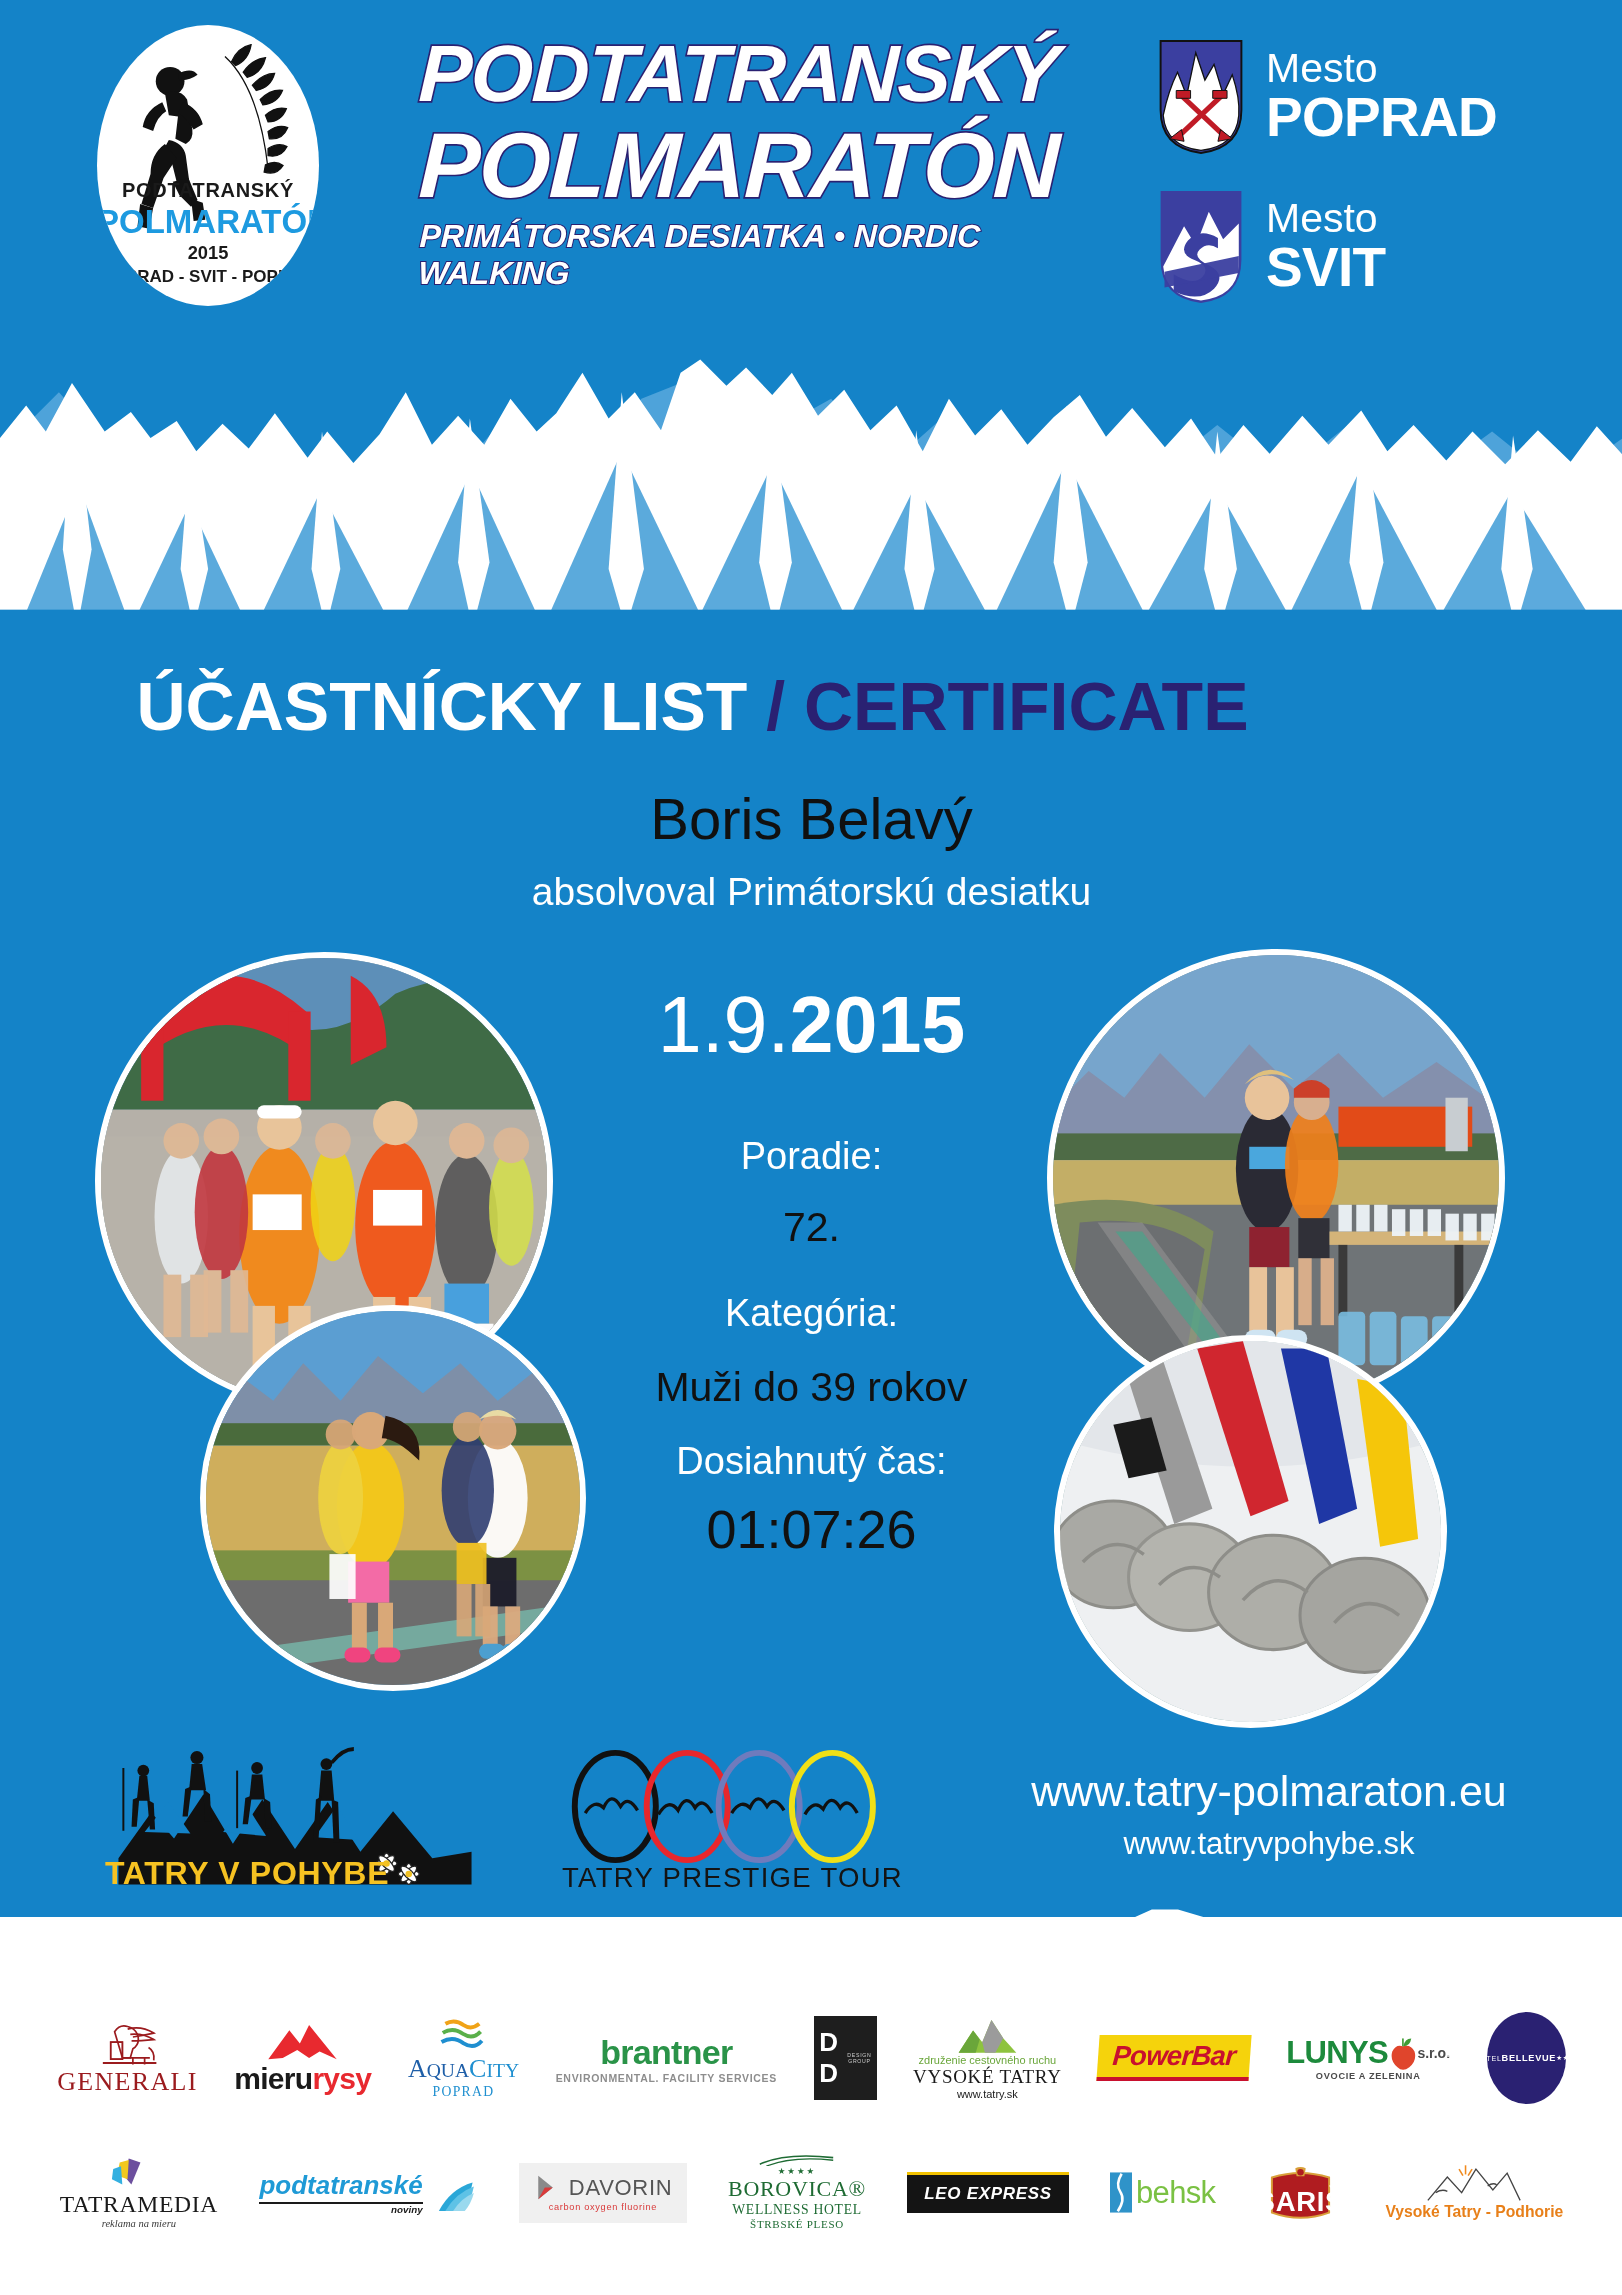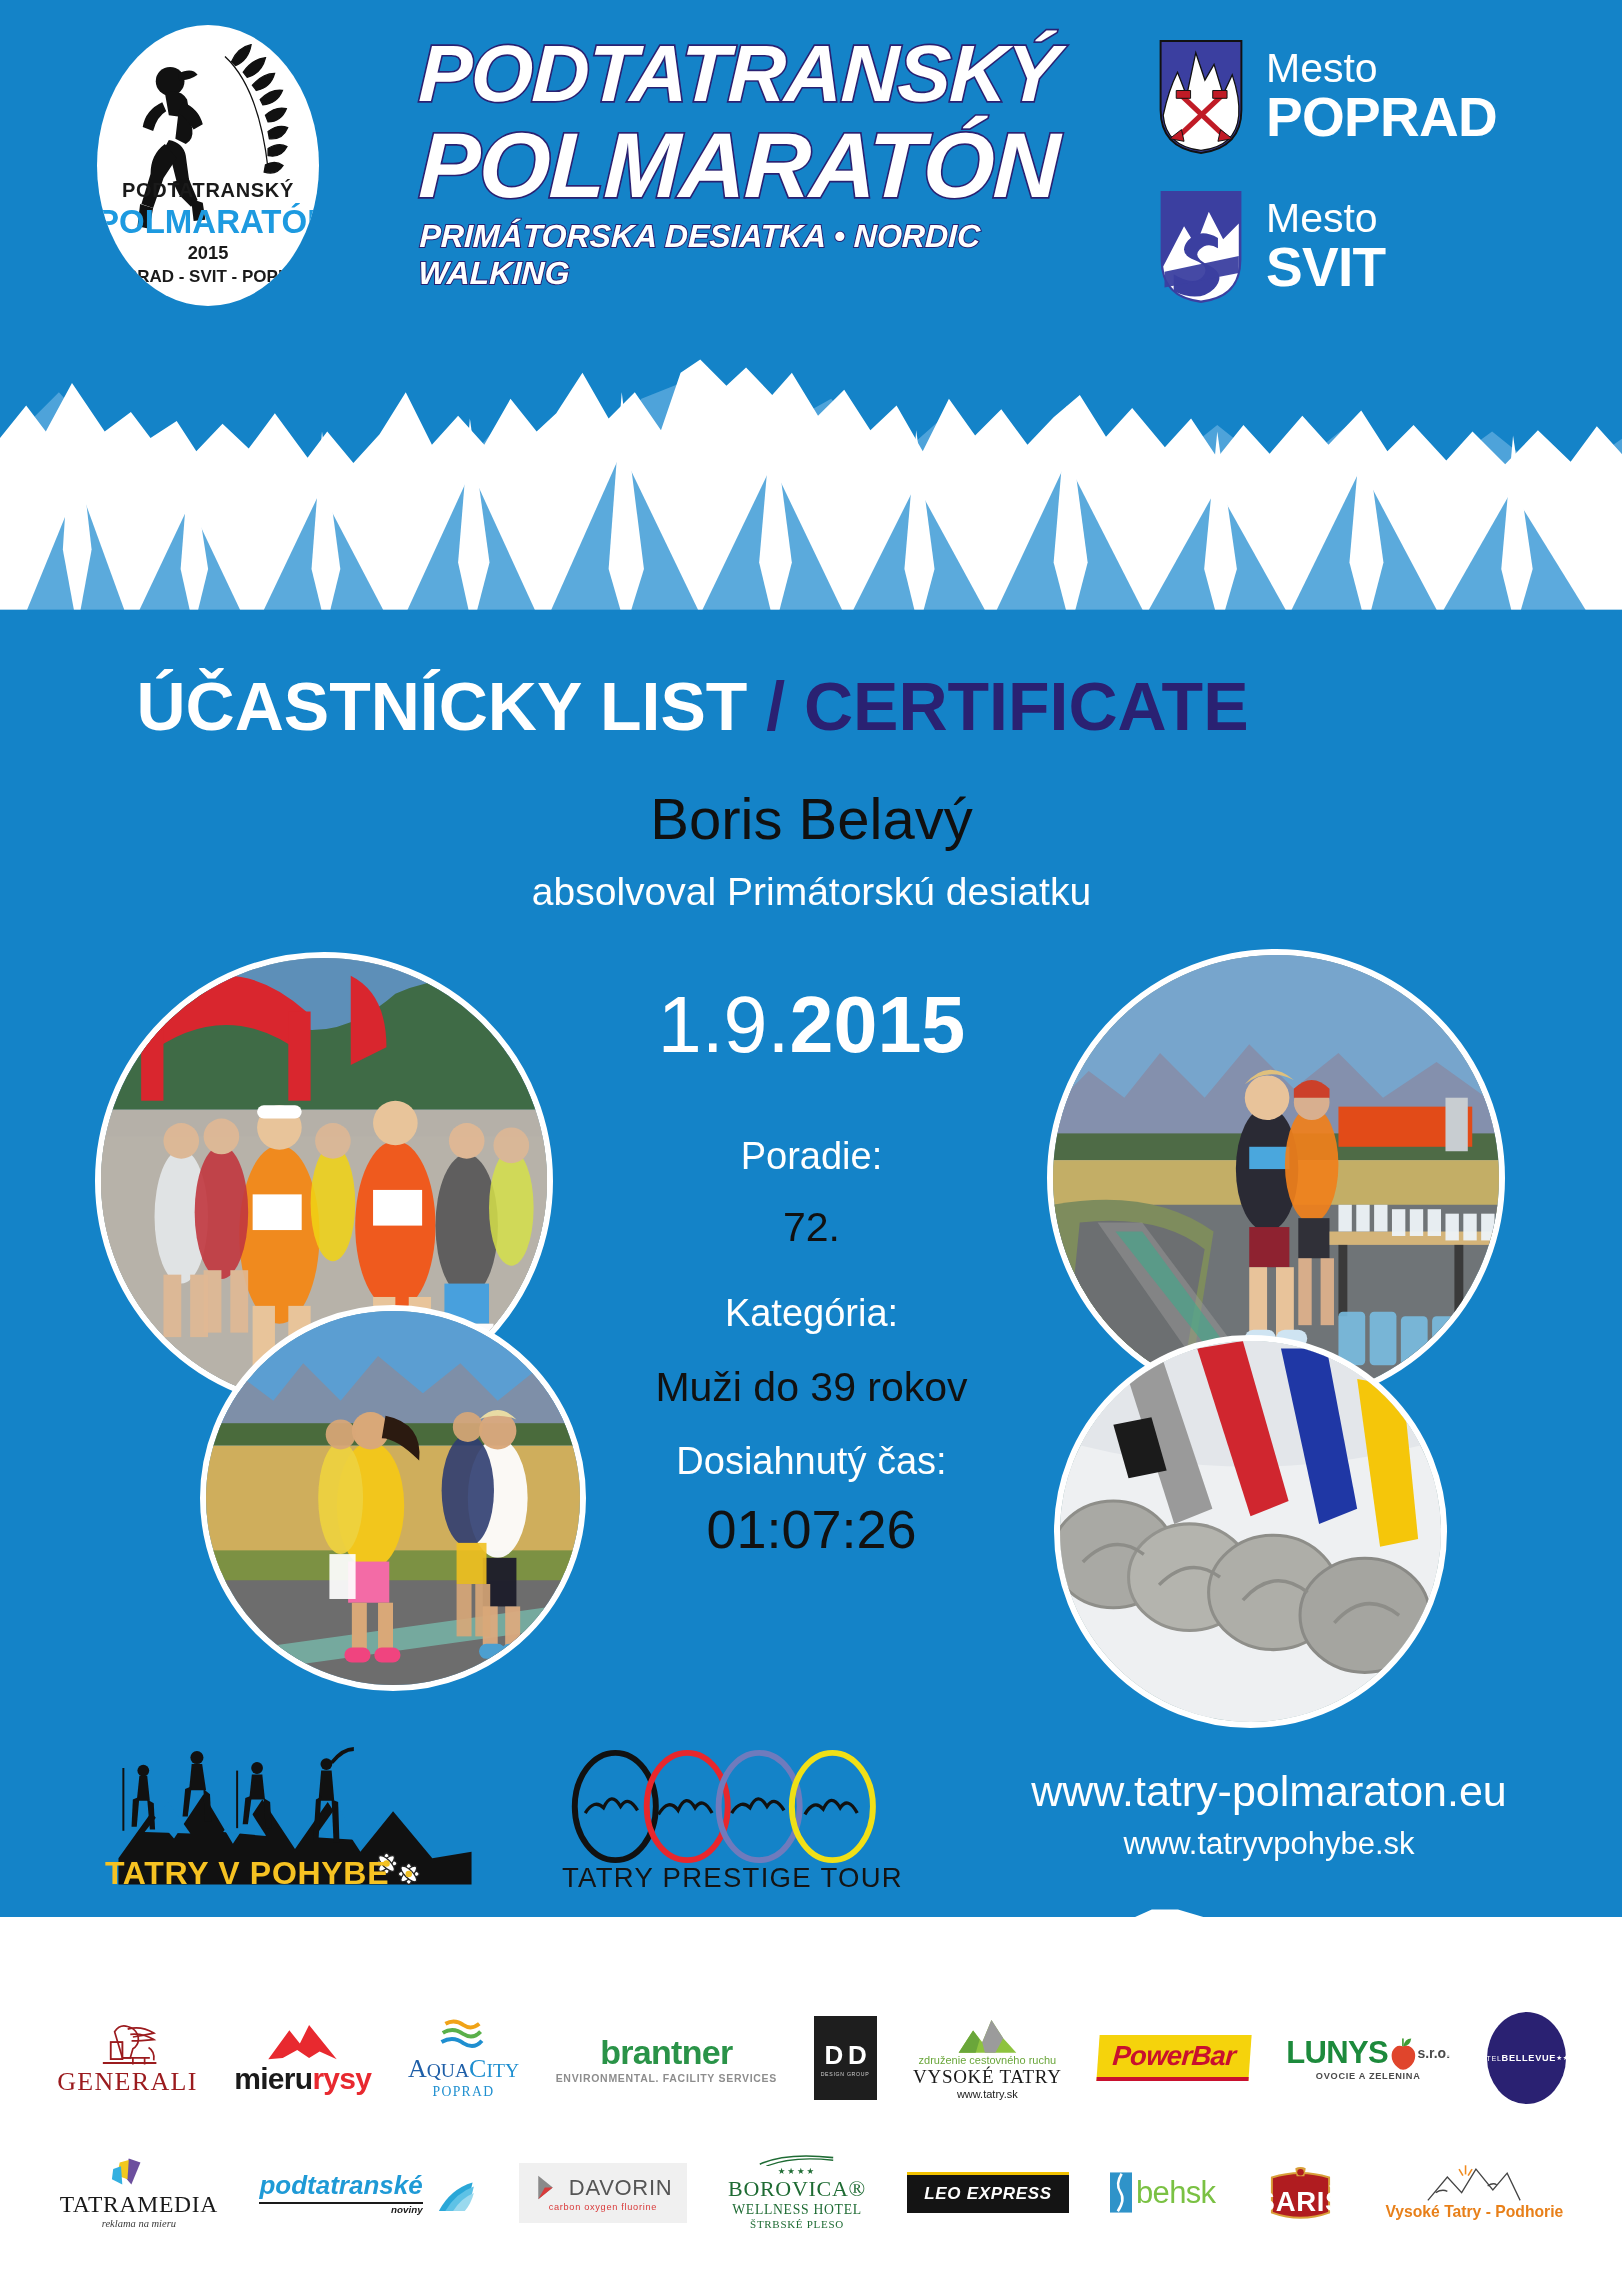--- a/index.html
+++ b/index.html
@@ -159,21 +159,21 @@
                  font-family:"Liberation Serif", serif; }
   .lg-sportrysy { font-size:30px; font-weight:800; letter-spacing:-0.7px; }
   .lg-sportrysy .a { color:#1a1a1a; } .lg-sportrysy .b { color:#e8292f; }
   .lg-aqua { font-family:"Liberation Serif", serif; color:#1f5fa8; font-size:26px; }
   .lg-aqua .c { color:#1f8fd0; }
   .lg-aqua-sub { color:#1f8fd0; font-size:13.7px; letter-spacing:1.3px;
                  font-family:"Liberation Serif", serif; }
   .lg-brantner { color:#2a9348; font-size:34px; font-weight:800; letter-spacing:-0.7px; }
   .lg-brantner-sub { color:#8d8d8d; font-size:10.5px; letter-spacing:0.7px; font-weight:600; }
   .lg-dd { background:#1e1e1e; color:#ffffff; width:63px; height:84px;
-           display:flex; flex-direction:column; align-items:center; justify-content:center; }
+           display:flex; flex-direction:row; align-items:center; justify-content:center; }
   .lg-dd .m { font-size:26px; font-weight:700; letter-spacing:-1.3px; }
   .lg-dd .s { font-size:5.2px; letter-spacing:0.7px; color:#cfcfcf; }
   .lg-vt-sub { color:#6aa63a; font-size:11px; }
   .lg-vt { color:#1a1a1a; font-size:19px; letter-spacing:0.7px;
            font-family:"Liberation Serif", serif; }
   .lg-vt-www { color:#1a1a1a; font-size:11px; }
   .lg-powerbar { background:#f5d30c; border-bottom:4.6px solid #c8102e;
                  padding:5.2px 14.4px; transform:skewX(-4deg); }
   .lg-powerbar span { color:#c8102e; font-size:27.5px; font-weight:800;
                       font-style:italic; letter-spacing:-0.7px; }

